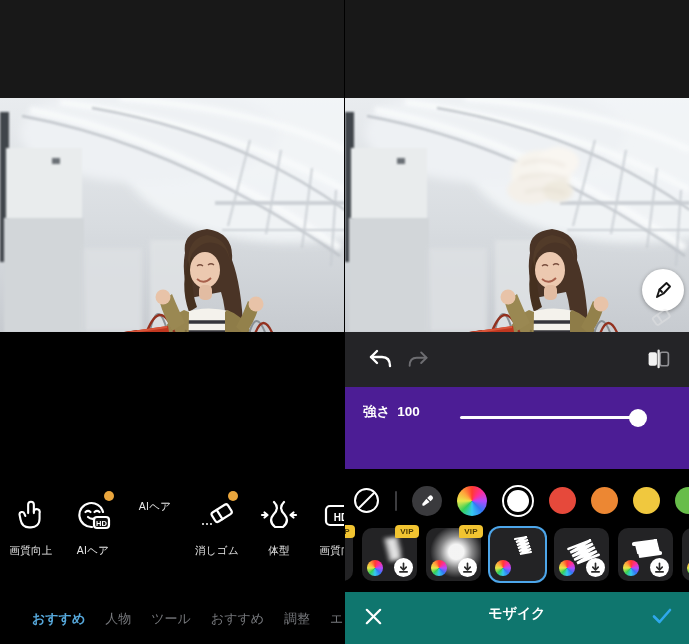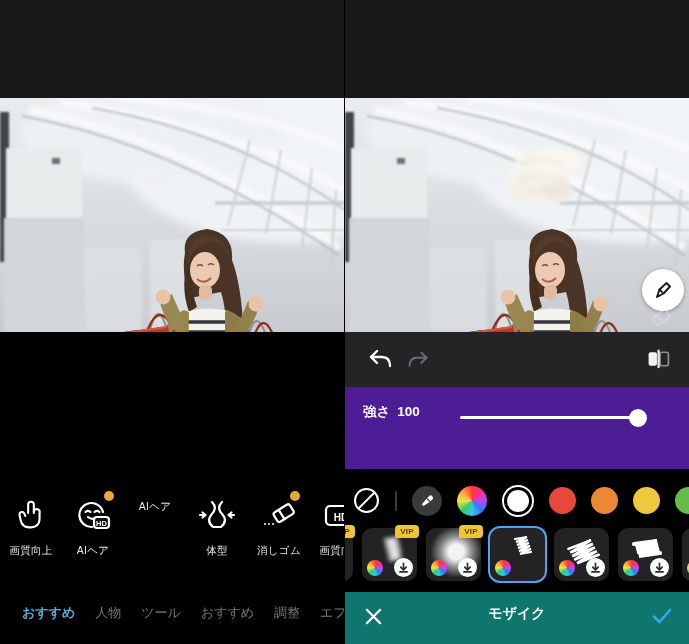--- a/index.html
+++ b/index.html
@@ -16,21 +16,21 @@
   .photo svg.scene { display:block; width:345px; height:234px; }
 
   
   .tools-row { position:absolute; top:493px; left:0; width:372px; display:flex; }
   .tool { width:62px; display:flex; flex-direction:column; align-items:center; }
   .tool .iconbox { position:relative; width:46px; height:44px; display:flex; align-items:center; justify-content:center; }
   .tool .label { margin-top:7px; font-size:10.5px; color:#e8e8e8; letter-spacing:.3px; white-space:nowrap; }
   .dot { position:absolute; top:-2px; right:2px; width:10px; height:10px; border-radius:50%; background:#eaa63d; }
 
   
-  .tabs-row { position:absolute; top:604px; left:8px; width:100%; height:30px; display:flex; align-items:flex-start; padding-left:14px; gap:20px; background:#000; white-space:nowrap; }
+  .tabs-row { position:absolute; top:604px; left:18px; width:100%; height:30px; display:flex; align-items:center; padding-left:14px; gap:20px; background:#000; white-space:nowrap; }
   .tab { font-size:13px; color:#77797d; flex:none; }
   .tab.active { color:#57a9dc; font-weight:bold; }
 
   
   .undo-strip { position:absolute; top:332px; left:0; width:100%; height:55px; background:#242427; }
   .undo-strip .u { position:absolute; top:14px; }
   .slider-panel { position:absolute; top:387px; left:0; width:100%; height:82px; background:#4c1d95; }
   .slider-row { position:absolute; left:0; width:100%; height:30px; }
   .slider-row .slabel { position:absolute; left:18px; top:6px; font-size:13.5px; font-weight:600; color:#fff; }
   .slabel .val { margin-left:7px; }
@@ -221,47 +221,47 @@
       </div>
 
       <div class="tool">
         <div class="label">AIヘア</div>
       </div>
 
       <div class="tool">
         <div class="iconbox">
           <span>
             <svg width="40" height="40" viewBox="0 0 40 40" fill="none" stroke="#fff" stroke-width="2.2" stroke-linecap="round" stroke-linejoin="round">
-              <path d="M15 7 Q21 13 14.5 19.5 Q9 26 16 32 H24 Q31 26 25.5 19.5 Q19 13 25 7"></path>
-              <path d="M3 20 h4"></path>
-                <path d="M5.5 17.5 L8.5 20 L5.5 22.5"></path>
-              <path d="M37 20 h-4"></path>
-                <path d="M34.5 17.5 L31.5 20 L34.5 22.5"></path>
-            </svg>
-          </span>
-        </div>
-        <div class="label">体型</div>
-      </div>
-
-      <div class="tool">
-        <div class="iconbox">
-          <span>
-            <svg width="40" height="40" viewBox="0 0 40 40" fill="none" stroke="#fff" stroke-width="2.2" stroke-linecap="round" stroke-linejoin="round">
               <g transform="rotate(-32 24 18)">
                 <rect x="15" y="13" width="19" height="11" rx="2.5"></rect>
                 <path d="M22 13 V24"></path>
               </g>
               <circle cx="6" cy="29" r="1" fill="#fff" stroke="none"></circle>
               <circle cx="10" cy="29" r="1" fill="#fff" stroke="none"></circle>
               <circle cx="14" cy="29" r="1" fill="#fff" stroke="none"></circle>
             </svg>
           </span>
           <span class="dot"></span>
         </div>
         <div class="label">消しゴム</div>
+      </div>
+
+      <div class="tool">
+        <div class="iconbox">
+          <span>
+            <svg width="40" height="40" viewBox="0 0 40 40" fill="none" stroke="#fff" stroke-width="2.2" stroke-linecap="round" stroke-linejoin="round">
+              <path d="M15 7 Q21 13 14.5 19.5 Q9 26 16 32 H24 Q31 26 25.5 19.5 Q19 13 25 7"></path>
+              <path d="M3 20 h4"></path>
+                <path d="M5.5 17.5 L8.5 20 L5.5 22.5"></path>
+              <path d="M37 20 h-4"></path>
+                <path d="M34.5 17.5 L31.5 20 L34.5 22.5"></path>
+            </svg>
+          </span>
+        </div>
+        <div class="label">体型</div>
       </div>
 
       <div class="tool">
         <div class="iconbox">
           <span>
             <svg width="40" height="40" viewBox="0 0 40 40" fill="none" stroke="#fff" stroke-width="2.2">
               <rect x="5" y="11" width="30" height="19" rx="4"></rect>
               <text x="20" y="25.5" font-size="10" font-weight="bold" fill="#fff" stroke="none" text-anchor="middle" font-family="Liberation Sans, sans-serif">HD</text>
             </svg>
           </span>

